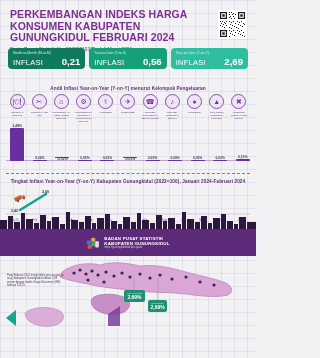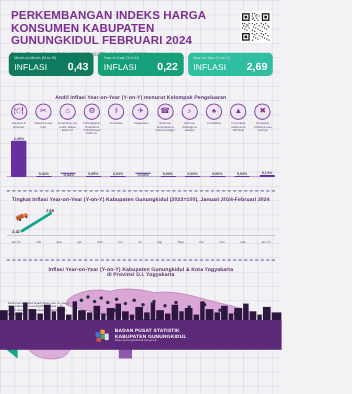--- a/index.html
+++ b/index.html
@@ -11,21 +11,21 @@
   }
   
   .grid-bg{
     position:absolute;inset:0;
     background-image:
       linear-gradient(to right, rgba(150,140,175,.16) 1px, transparent 1px),
       linear-gradient(to bottom, rgba(150,140,175,.16) 1px, transparent 1px);
     background-size:13px 13px;
     z-index:0;
   }
-  .page{position:relative;z-index:1;width:256px;height:318px;}
+  .page{position:relative;z-index:1;width:256px;height:256px;}
 
   
   .header{padding:9px 8px 0 10px;position:relative;height:46px;box-sizing:border-box;}
   .title{
     font-size:10.5px;font-weight:bold;line-height:11.6px;
     color:#7c2f8f;letter-spacing:.1px;
     max-width:196px;text-transform:uppercase;
   }
   .subtitle{
     font-size:4.6px;color:#4a4a52;margin-top:3px;letter-spacing:.1px;
@@ -205,28 +205,28 @@
         </g>
       </svg>
     </div>
   </div>
 
   <div class="kpis">
     <div class="kpi k1">
       <div class="k-sup">Month-to-Month (M-to-M)</div>
       <div class="k-row">
         <span class="k-lab">INFLASI</span>
-        <span class="k-val">0,43</span>
+        <span class="k-val">0,21</span>
       </div>
     </div>
     <div class="kpi k2">
       <div class="k-sup">Year-to-Date (Y-to-D)</div>
       <div class="k-row">
         <span class="k-lab">INFLASI</span>
-        <span class="k-val">0,22</span>
+        <span class="k-val">0,56</span>
       </div>
     </div>
     <div class="kpi k3">
       <div class="k-sup">Year-on-Year (Y-on-Y)</div>
       <div class="k-row">
         <span class="k-lab">INFLASI</span>
         <span class="k-val">2,69</span>
       </div>
     </div>
   </div>

